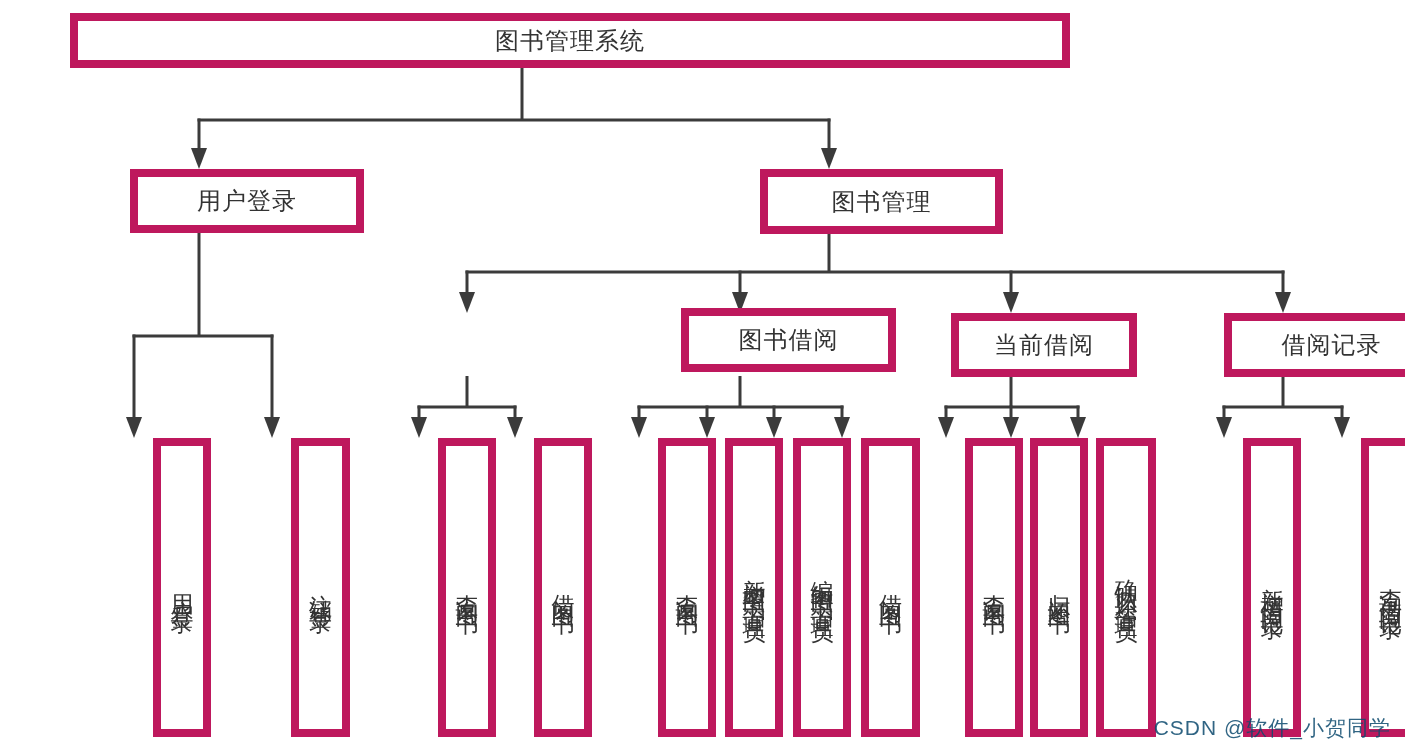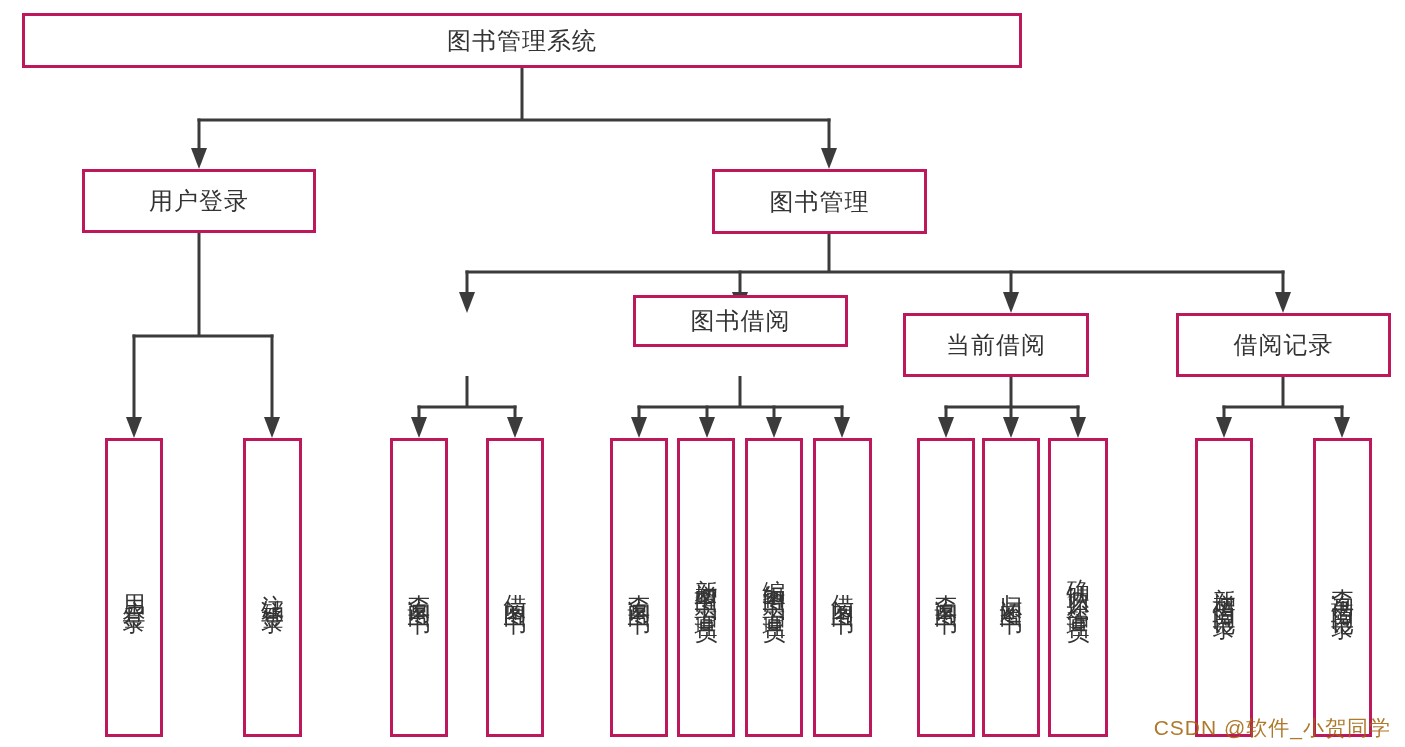--- a/index.html
+++ b/index.html
@@ -3,42 +3,43 @@
 <meta charset="utf-8">
 <style>
   html,body{margin:0;padding:0;background:#ffffff;}
   body{font-family:"Liberation Sans","DejaVu Sans",sans-serif;}
   #stage{position:relative;width:1405px;height:747px;background:#ffffff;overflow:hidden;}
   svg.connectors{position:absolute;left:0;top:0;z-index:1;}
   .box{
     position:absolute;
     box-sizing:border-box;
     background:#ffffff;
-    border:3px solid #be185d;
+    border:8px solid #be185d;
     display:flex;
     align-items:center;
     justify-content:center;
     color:#333333;
     z-index:2;
+    margin-left:48px;
   }
   .h-label{font-size:24px;letter-spacing:1px;white-space:nowrap;}
   .v-box .v-label{
     writing-mode:vertical-rl;
     text-orientation:mixed;
     font-size:23px;
     letter-spacing:6px;
     line-height:1;
     color:#333333;
   }
   .watermark{
     position:absolute;
     right:14px;
     bottom:5px;
     font-size:21px;
-    color:#a16207;
+    color:#0c4a6e;
     opacity:.85;
     z-index:3;
     white-space:nowrap;
     letter-spacing:1px;
   }
 </style>
 </head>
 <body>
 
 <div id="stage">
@@ -112,25 +113,25 @@
     </g>
   </svg>
 
   <div class="box" style="left:22px;top:13px;width:1000px;height:55px;">
     <span class="h-label">图书管理系统</span>
   </div>
 
   <div class="box" style="left:82px;top:169px;width:234px;height:64px;">
     <span class="h-label">用户登录</span>
   </div>
-  <div class="box" style="left:712px;top:169px;width:215px;height:65px;">
+  <div class="box" style="left:712px;top:169px;width:243px;height:65px;">
     <span class="h-label">图书管理</span>
   </div>
 
-  <div class="box" style="left:633px;top:295px;width:215px;height:52px;">
+  <div class="box" style="left:633px;top:308px;width:215px;height:64px;">
     <span class="h-label">图书借阅</span>
   </div>
   <div class="box" style="left:903px;top:313px;width:186px;height:64px;">
     <span class="h-label">当前借阅</span>
   </div>
   <div class="box" style="left:1176px;top:313px;width:215px;height:64px;align-items:center;">
     <span class="h-label">借阅记录</span>
   </div>
 
   <div class="box v-box" style="left:105px;top:438px;width:58px;height:299px;">

